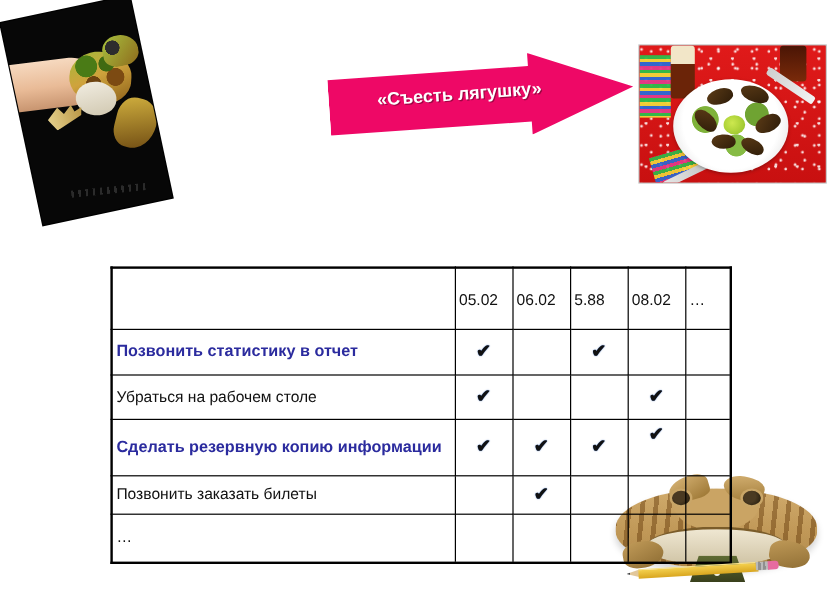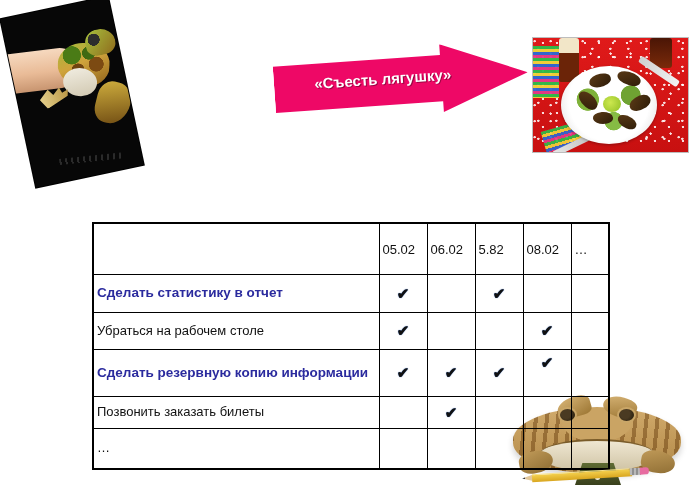--- a/index.html
+++ b/index.html
@@ -342,26 +342,26 @@
         <col class="col-date">
       <col class="col-date">
         <col class="col-date">
         <col class="col-more">
     </colgroup>
     <tbody id="table-body">
         <tr class="row-head">
           <td class="th-task"></td>
           <td class="th-date">05.02</td>
           <td class="th-date">06.02</td>
-          <td class="th-date">5.82</td>
+          <td class="th-date">5.88</td>
           <td class="th-date">08.02</td>
           <td class="th-date dots dots-center">…</td>
         </tr>
         <tr style="height: 38px;">
-          <td class="task-cell bold">Сделать статистику в отчет</td>
+          <td class="task-cell bold">Позвонить статистику в отчет</td>
           <td class="check-cell">
             <span class="chk mid">✔</span>
           </td>
           <td class="check-cell"></td>
           <td class="check-cell">
             <span class="chk mid">✔</span>
           </td>
           <td class="check-cell"></td>
           <td class="check-cell"></td>
         </tr>

